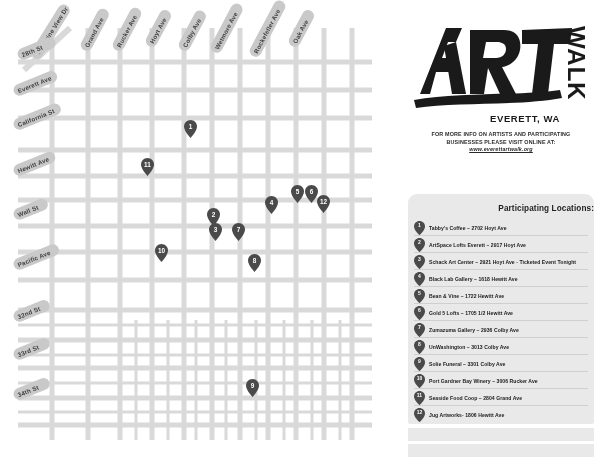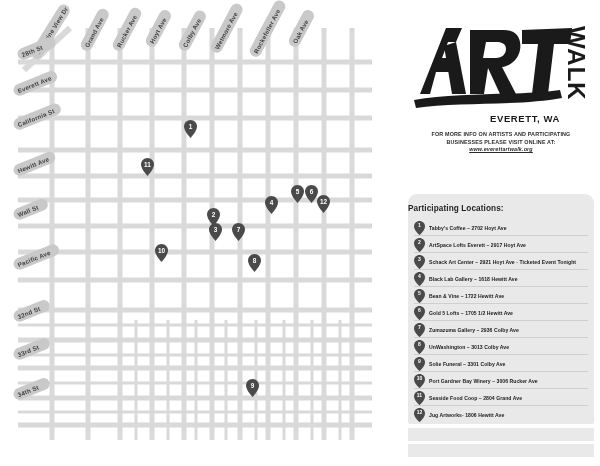--- a/index.html
+++ b/index.html
@@ -78,21 +78,21 @@
   #loc-card {
     position: absolute;
     left: 8px;
     top: 194px;
     width: 186px;
     height: 230px;
     background: #e9e9e9;
     border-radius: 9px 9px 2px 2px;
   }
   #loc-title {
-    text-align: left;
+    text-align: right;
     font-size: 8.2px;
     font-weight: bold;
     color: #1f1f1f;
     padding-top: 10px;
     padding-bottom: 7px;
     letter-spacing: 0.1px;
   }
   #loc-list {
     padding: 0 6px 0 6px;
   }

